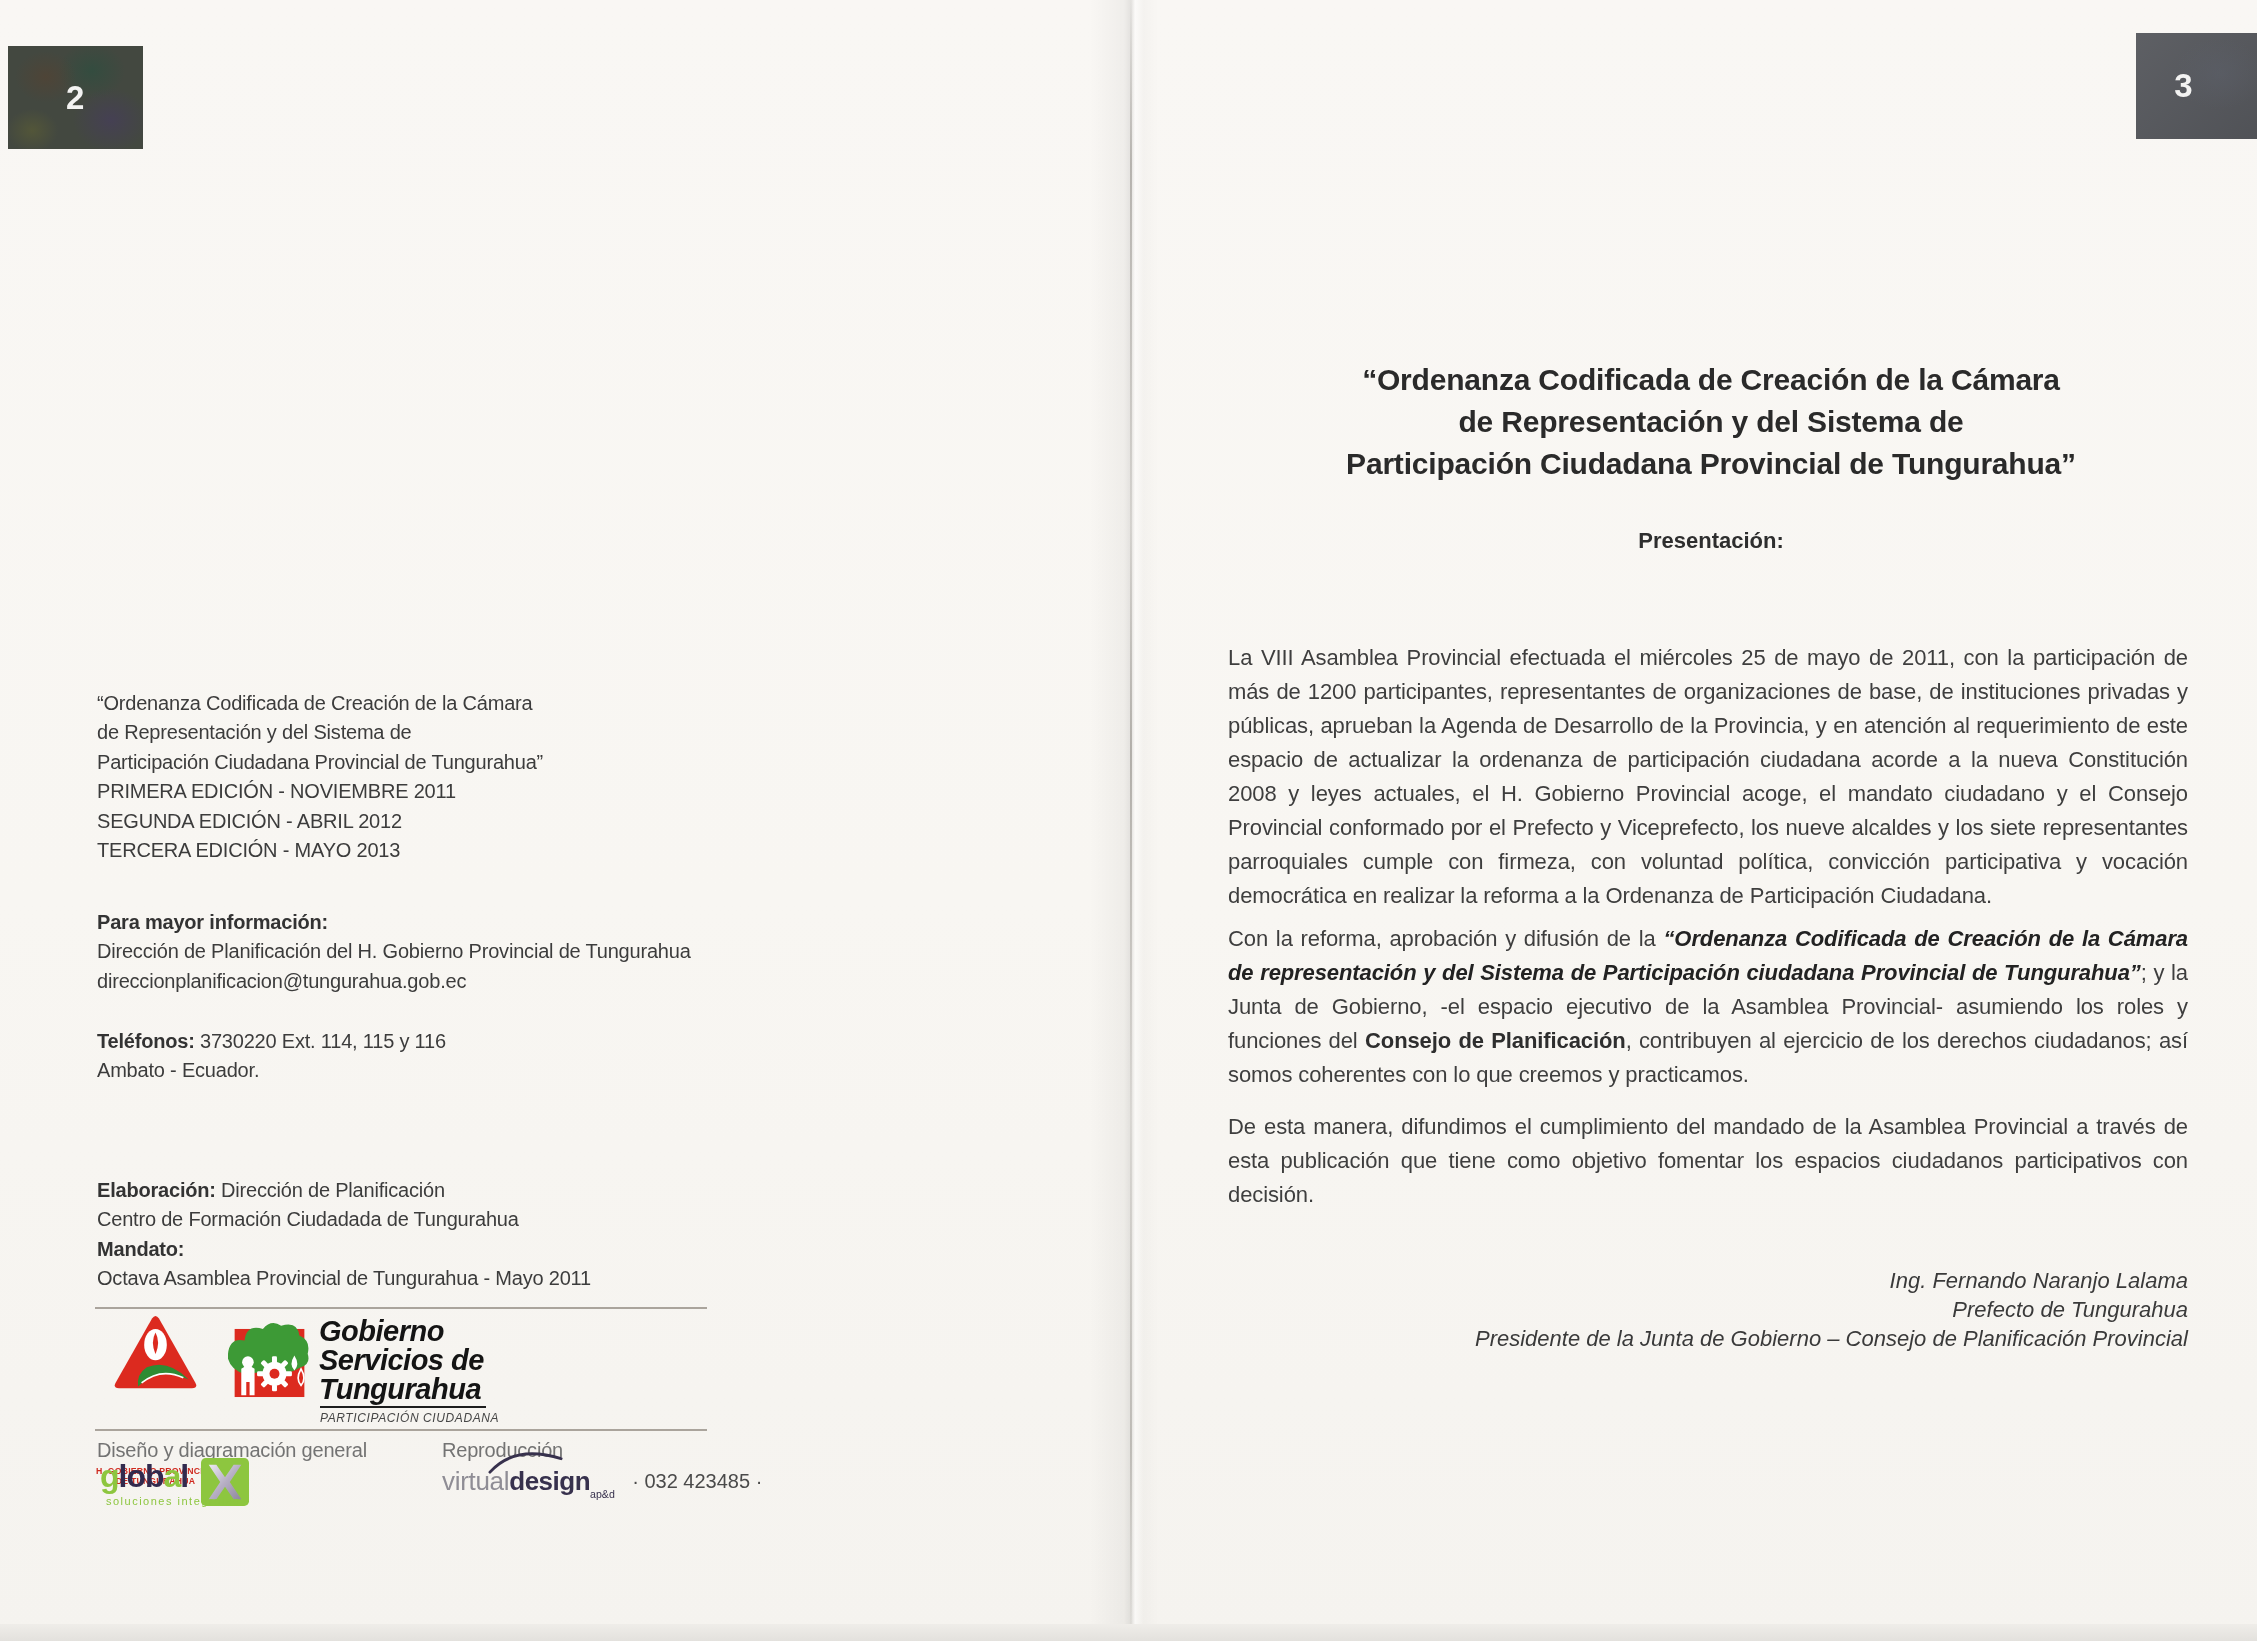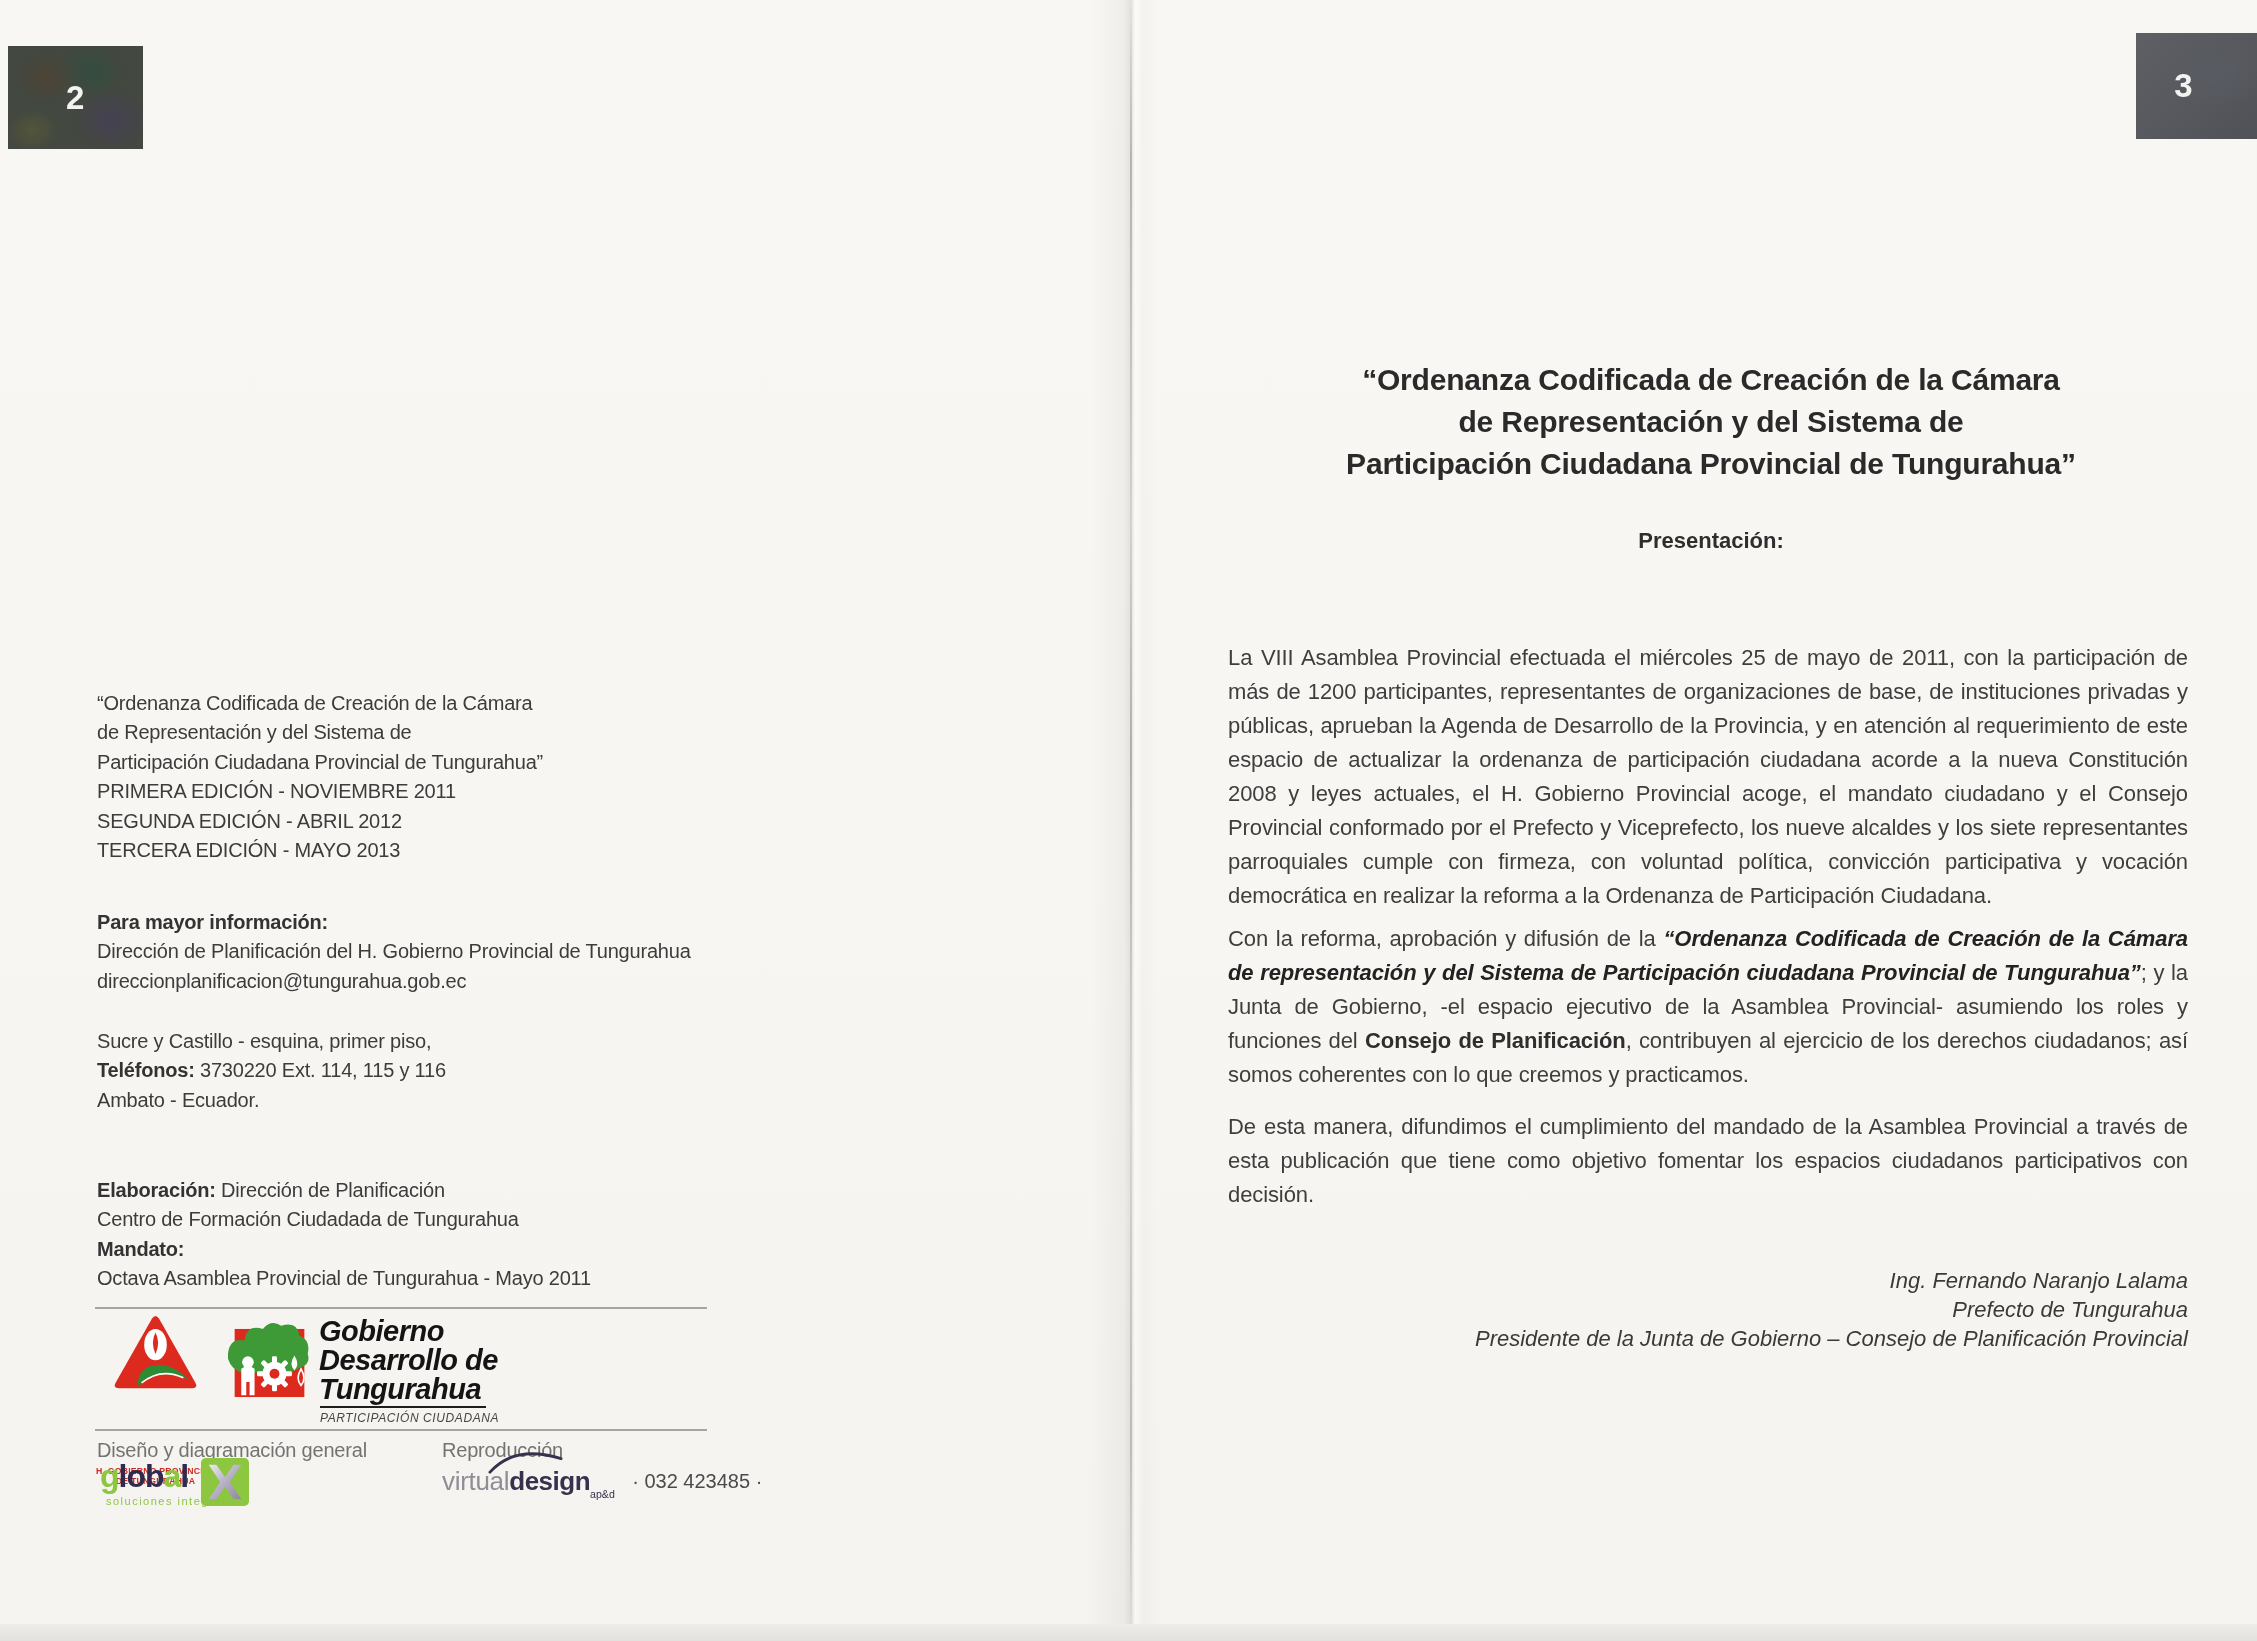--- a/index.html
+++ b/index.html
@@ -104,21 +104,20 @@
     <div>TERCERA EDICIÓN - MAYO 2013</div>
   </div>
 
   <div class="abs tb contact-block">
     <div class="bold">Para mayor información:</div>
     <div>Dirección de Planificación del H. Gobierno Provincial de Tungurahua</div>
     <div>direccionplanificacion@tungurahua.gob.ec</div>
   </div>
 
   <div class="abs tb address-block">
-    <div>Sucre y Castillo - esquina, primer piso,</div>
     <div><span class="bold">Teléfonos:</span><span> 3730220 Ext. 114, 115 y 116</span></div>
     <div>Ambato - Ecuador.</div>
   </div>
 
   <div class="abs tb credits-block">
     <div><span class="bold">Elaboración:</span><span> Dirección de Planificación</span></div>
     <div>Centro de Formación Ciudadada de Tungurahua</div>
     <div class="bold">Mandato:</div>
     <div>Octava Asamblea Provincial de Tungurahua - Mayo 2011</div>
   </div>
@@ -153,21 +152,21 @@
       <rect x="-3" y="-21" width="6" height="8" rx="1.5" transform="rotate(315)"></rect>
       <circle r="14.5" fill="#ffffff"></circle>
       <circle r="6" fill="#dc2a1f"></circle>
     </g>
     <path d="M80 44 Q87 55 80 62 Q73 55 80 44 Z" fill="#ffffff"></path>
     <path d="M88 60 Q95 72 88 80 Q81 72 88 60 Z" fill="#dc2a1f" stroke="#ffffff" stroke-width="2"></path>
   </svg>
 
   <div class="abs brand-text">
     <div>Gobierno</div>
-    <div>Desarrollo de</div>
+    <div>Servicios de</div>
     <div>Tungurahua</div>
   </div>
   <div class="abs brand-rule"></div>
   <div class="abs brand-sub">PARTICIPACIÓN CIUDADANA</div>
 
   <div class="abs rule rule-bottom"></div>
 
   <div class="abs prod-label design-label">Diseño y diagramación general</div>
 
   <div class="abs global-word">

